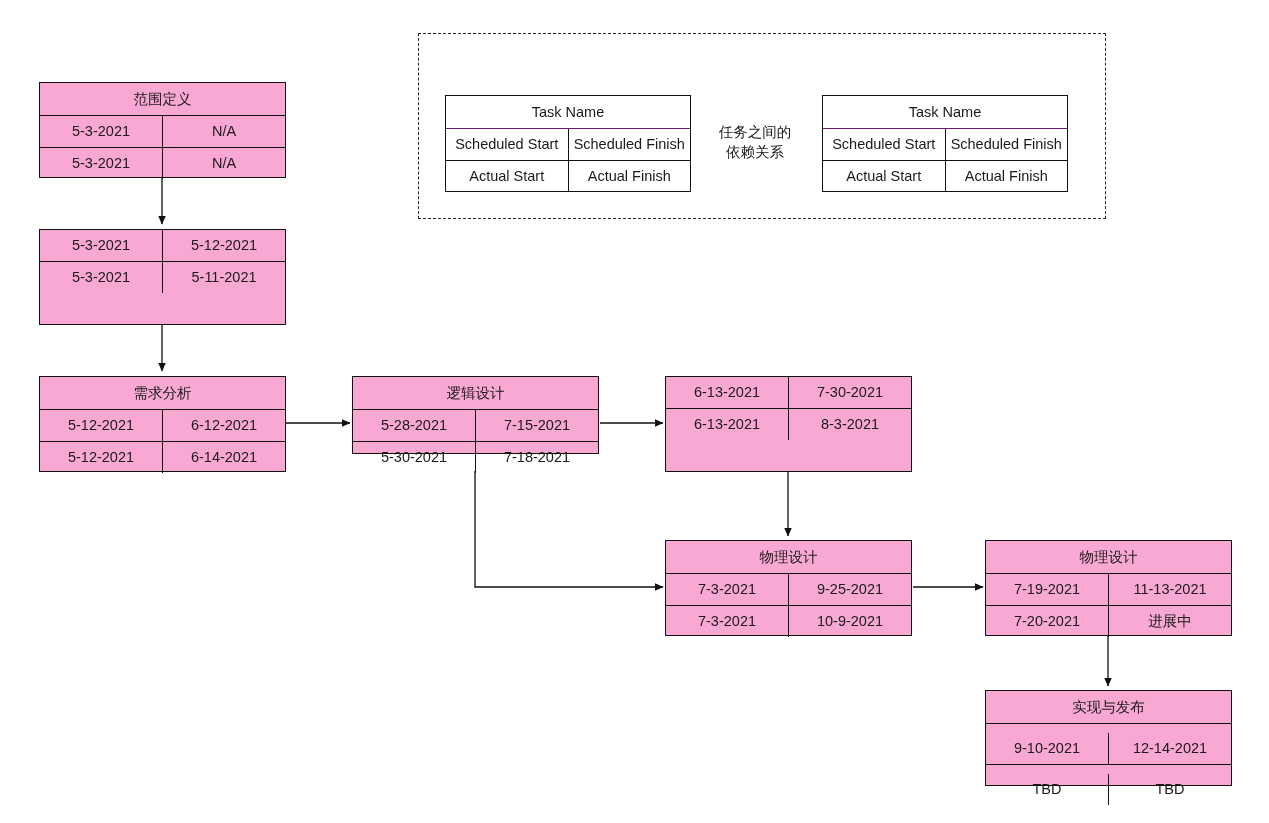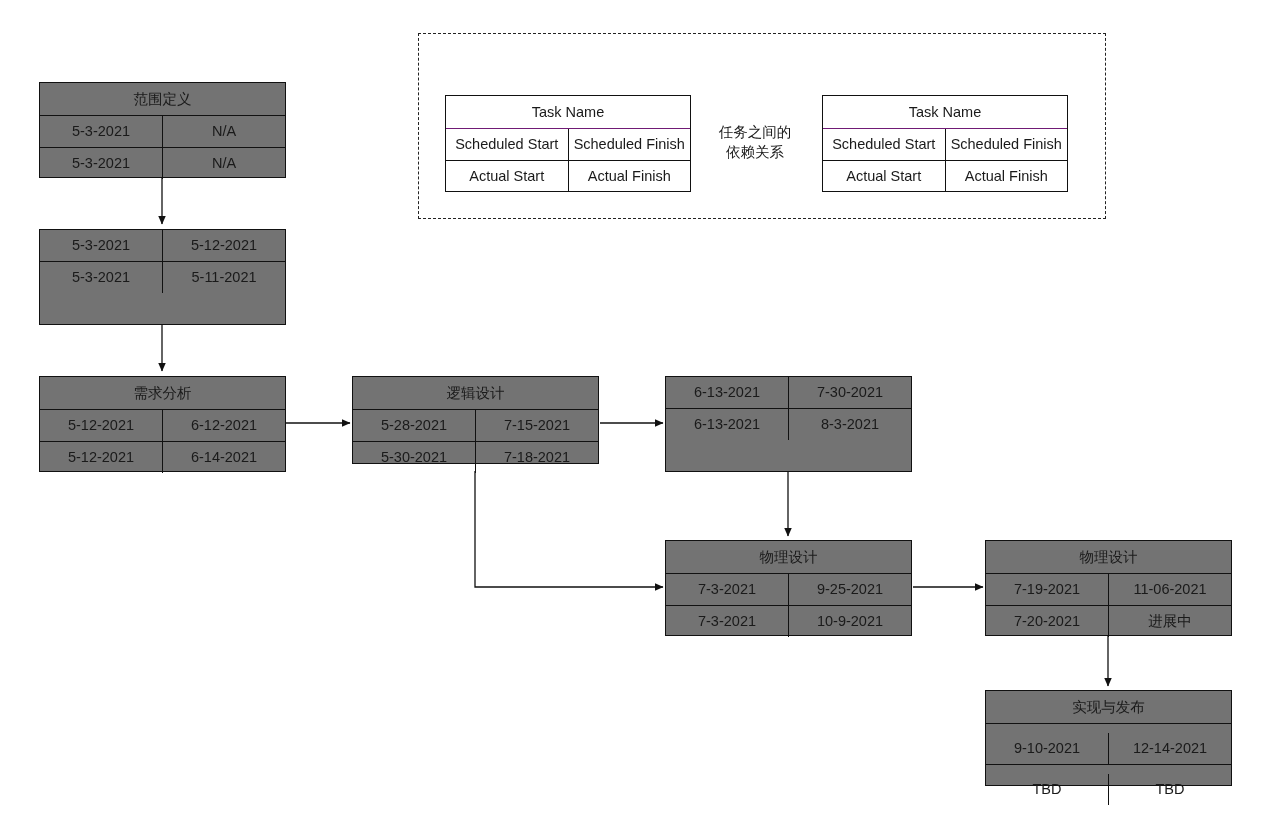--- a/index.html
+++ b/index.html
@@ -17,21 +17,21 @@
     height: 823px;
     background: #ffffff;
     overflow: hidden;
   }
 
   
   .node {
     position: absolute;
     box-sizing: border-box;
     border: 1px solid #111111;
-    background: #737373;
+    background: #f9a8d4;
     display: flex;
     flex-direction: column;
     z-index: 3;
   }
   .node .title {
     flex: 0 0 32px;
     height: 32px;
     line-height: 32px;
     text-align: center;
     font-size: 14.5px;
@@ -236,21 +236,21 @@
     <div class="row mid">
       <div class="cell left">5-12-2021</div>
       <div class="cell">6-12-2021</div>
     </div>
     <div class="row">
       <div class="cell left">5-12-2021</div>
       <div class="cell">6-14-2021</div>
     </div>
   </div>
 
-  <div class="node" style="left:352px; top:376px; width:247px; height:88px;">
+  <div class="node" style="left:352px; top:376px; width:247px; height:78px;">
     <div class="title">逻辑设计</div>
     <div class="row mid">
       <div class="cell left">5-28-2021</div>
       <div class="cell">7-15-2021</div>
     </div>
     <div class="row">
       <div class="cell left">5-30-2021</div>
       <div class="cell">7-18-2021</div>
     </div>
   </div>
@@ -275,21 +275,21 @@
     <div class="row">
       <div class="cell left">7-3-2021</div>
       <div class="cell">10-9-2021</div>
     </div>
   </div>
 
   <div class="node" style="left:985px; top:540px; width:247px; height:96px;">
     <div class="title">物理设计</div>
     <div class="row mid">
       <div class="cell left">7-19-2021</div>
-      <div class="cell">11-06-2021</div>
+      <div class="cell">11-13-2021</div>
     </div>
     <div class="row">
       <div class="cell left">7-20-2021</div>
       <div class="cell">进展中</div>
     </div>
   </div>
 
   <div class="node" style="left:985px; top:690px; width:247px; height:96px;gap:9px;">
     <div class="title">实现与发布</div>
     <div class="row mid">

